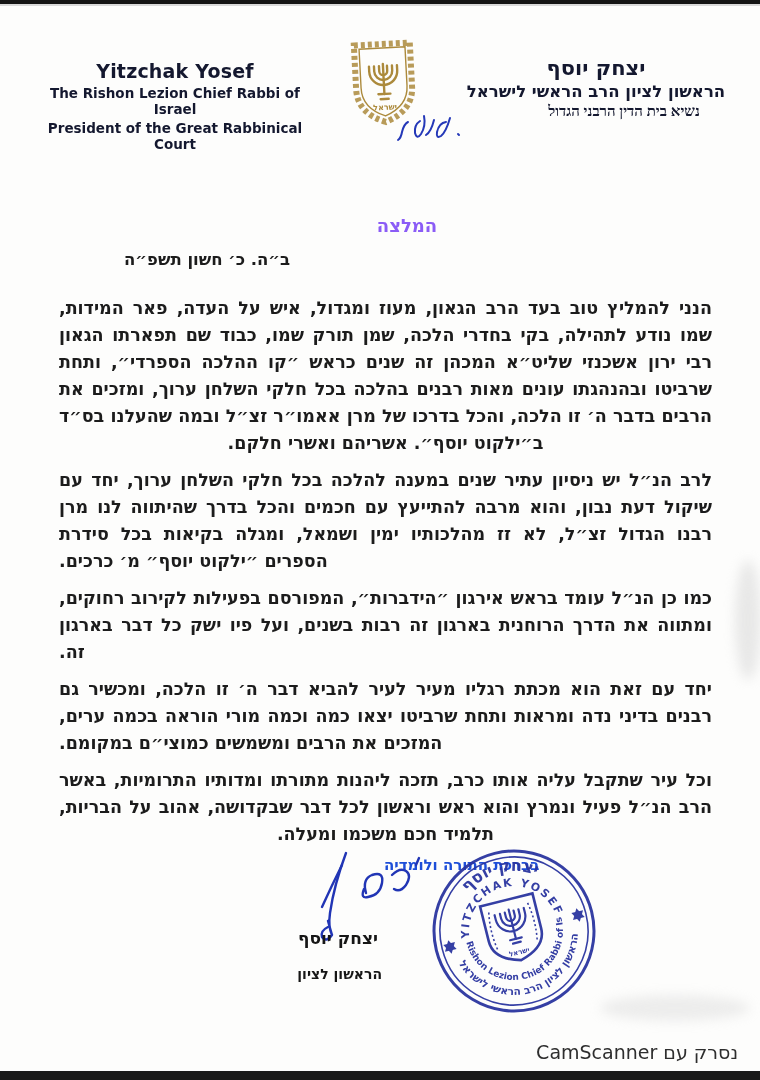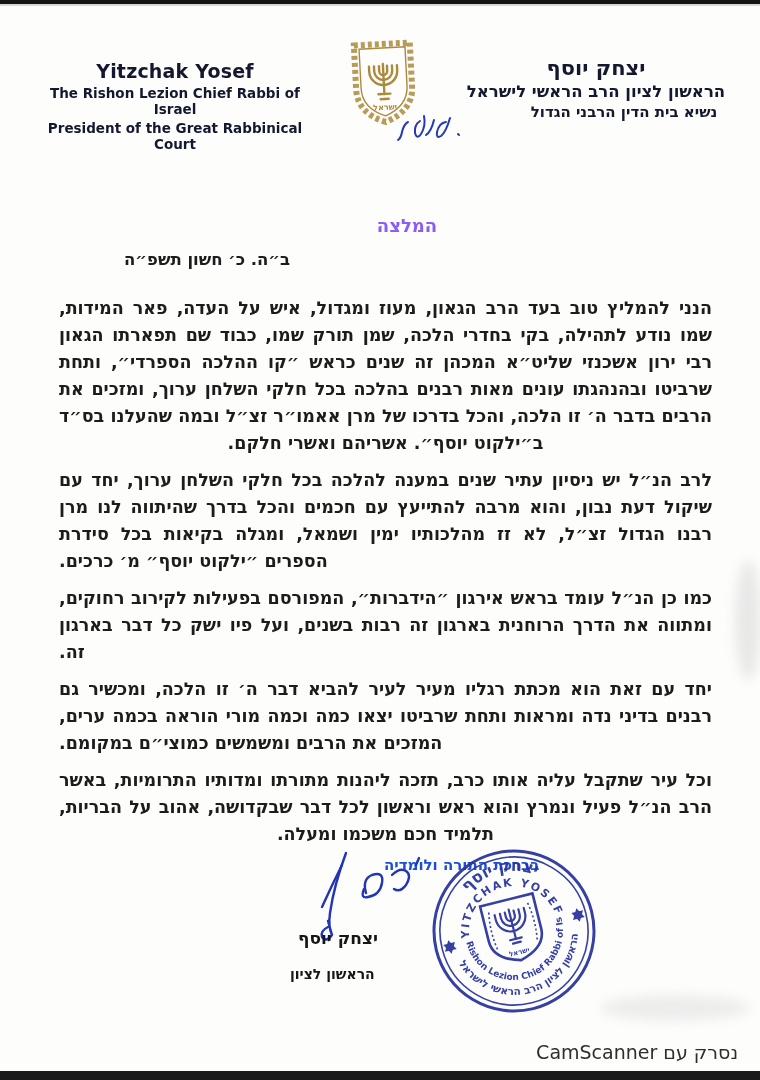--- a/index.html
+++ b/index.html
@@ -21,21 +21,21 @@
   }
   .hdr-en .name{font-size:19px;letter-spacing:.2px;}
   .hdr-en .line{font-size:13.5px;margin-top:3px;}
   .emblem-gold{position:absolute;left:334px;top:36px;transform:rotate(-3deg);}
   .hdr-he{
     position:absolute;left:450px;top:56px;width:292px;text-align:center;direction:rtl;
     color:#101432;font-weight:bold;
   }
   .hdr-he .name{font-size:21px;}
   .hdr-he .line1{font-size:16.5px;margin-top:2px;}
-  .hdr-he .line2{font-size:15px;margin-top:2px;padding-left:56px;}
+  .hdr-he .line2{font-size:15px;margin-top:2px;padding-left:56px;font-family:Liberation Serif, serif;}
   .hdr-scribble{position:absolute;left:394px;top:108px;}
 
   
   .letter-title{
     position:absolute;left:407px;top:215px;transform:translateX(-50%);
     font-size:18px;font-weight:bold;color:#8b5cf6;direction:rtl;
   }
   .letter-date{
     position:absolute;left:124px;top:250px;direction:rtl;
     font-size:16.5px;font-weight:bold;color:#1c1c1c;white-space:nowrap;
@@ -47,21 +47,21 @@
   .letter-body p{margin:8px 0 10px 0;text-align:justify;}
   .letter-body p.last-left{text-align-last:left;}
   .letter-body p.last-center{text-align-last:center;}
 
   
   .closing-blessing{position:absolute;left:384px;top:856px;direction:rtl;
     font-size:15px;font-weight:bold;color:#1d4ed8;white-space:nowrap;}
   .sig-scribble{position:absolute;left:308px;top:851px;}
   .sig-name{position:absolute;left:292px;top:928px;width:92px;text-align:center;direction:rtl;
     font-size:17px;font-weight:bold;color:#161616;white-space:nowrap;}
-  .sig-title{position:absolute;left:290px;top:966px;width:92px;text-align:left;direction:rtl;
+  .sig-title{position:absolute;left:290px;top:966px;width:92px;text-align:right;direction:rtl;
     font-size:14px;font-weight:bold;color:#161616;white-space:nowrap;}
 
   .stamp{position:absolute;left:428px;top:845px;opacity:.95;}
 
   .camscanner{
     position:absolute;right:22px;top:1041px;direction:rtl;
     font-size:19px;color:#2e2e2e;white-space:nowrap;
   }
 </style>
 </head>

